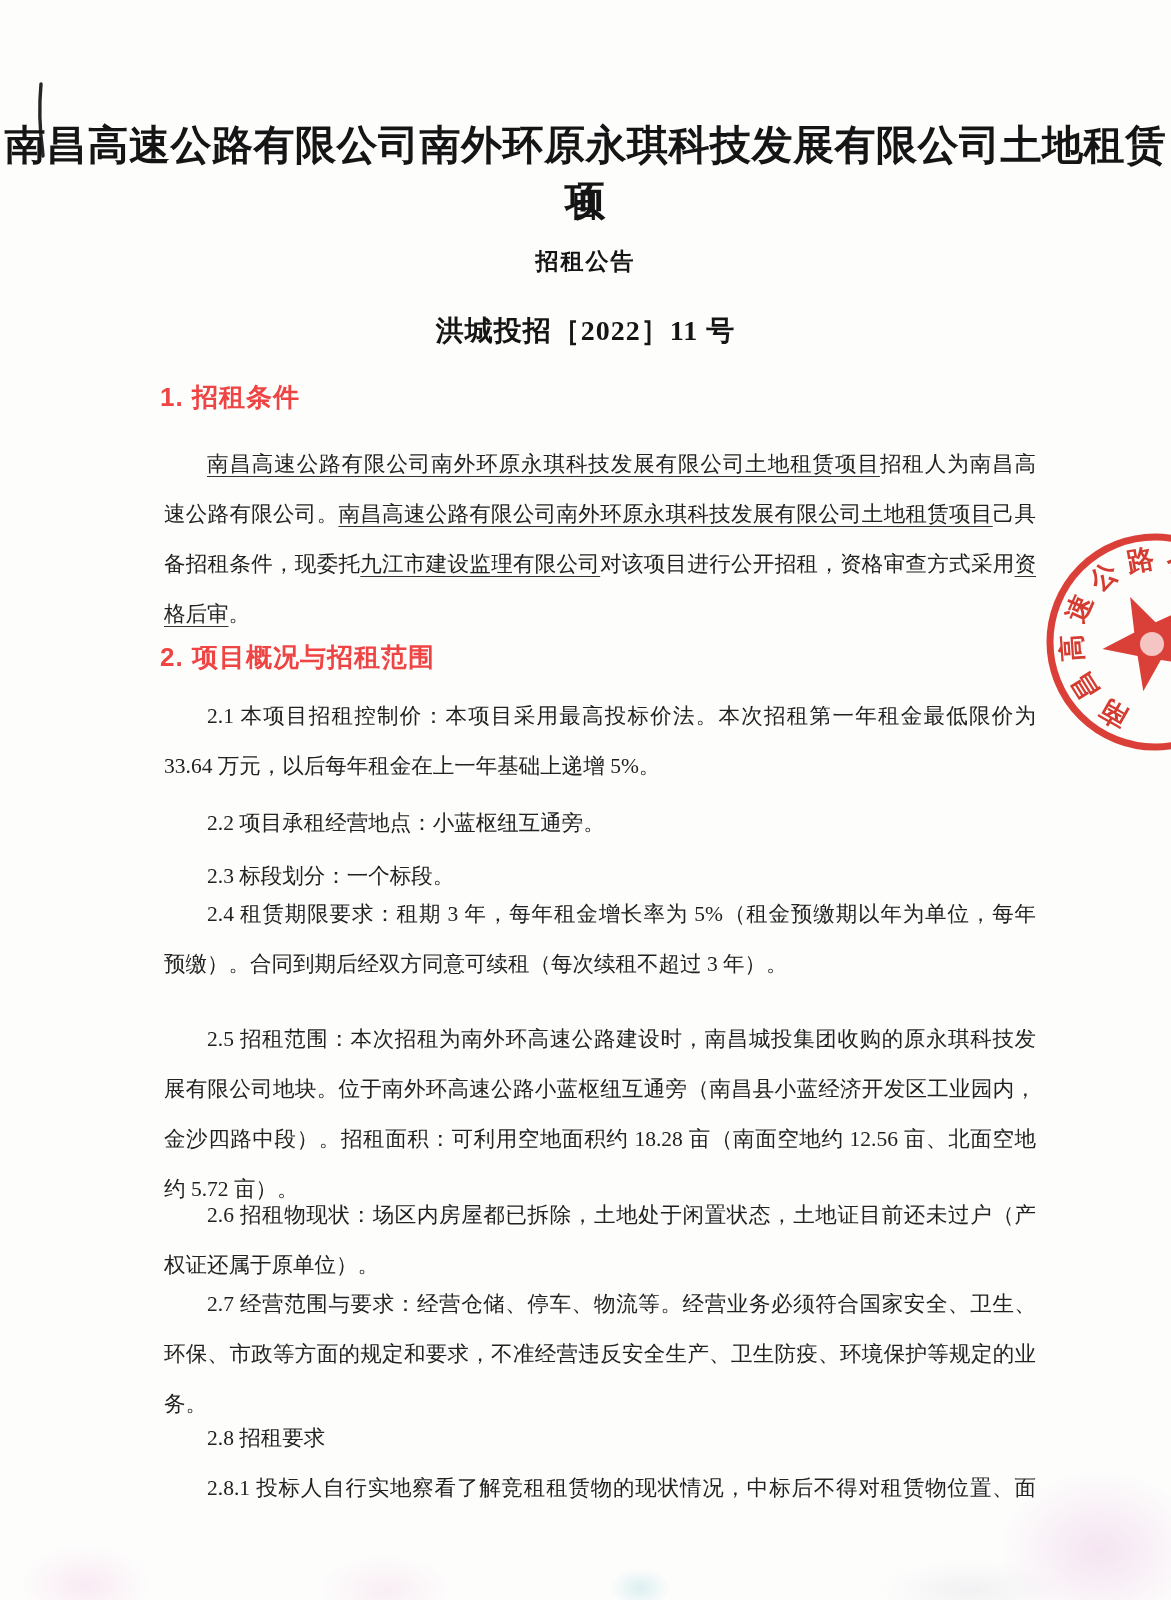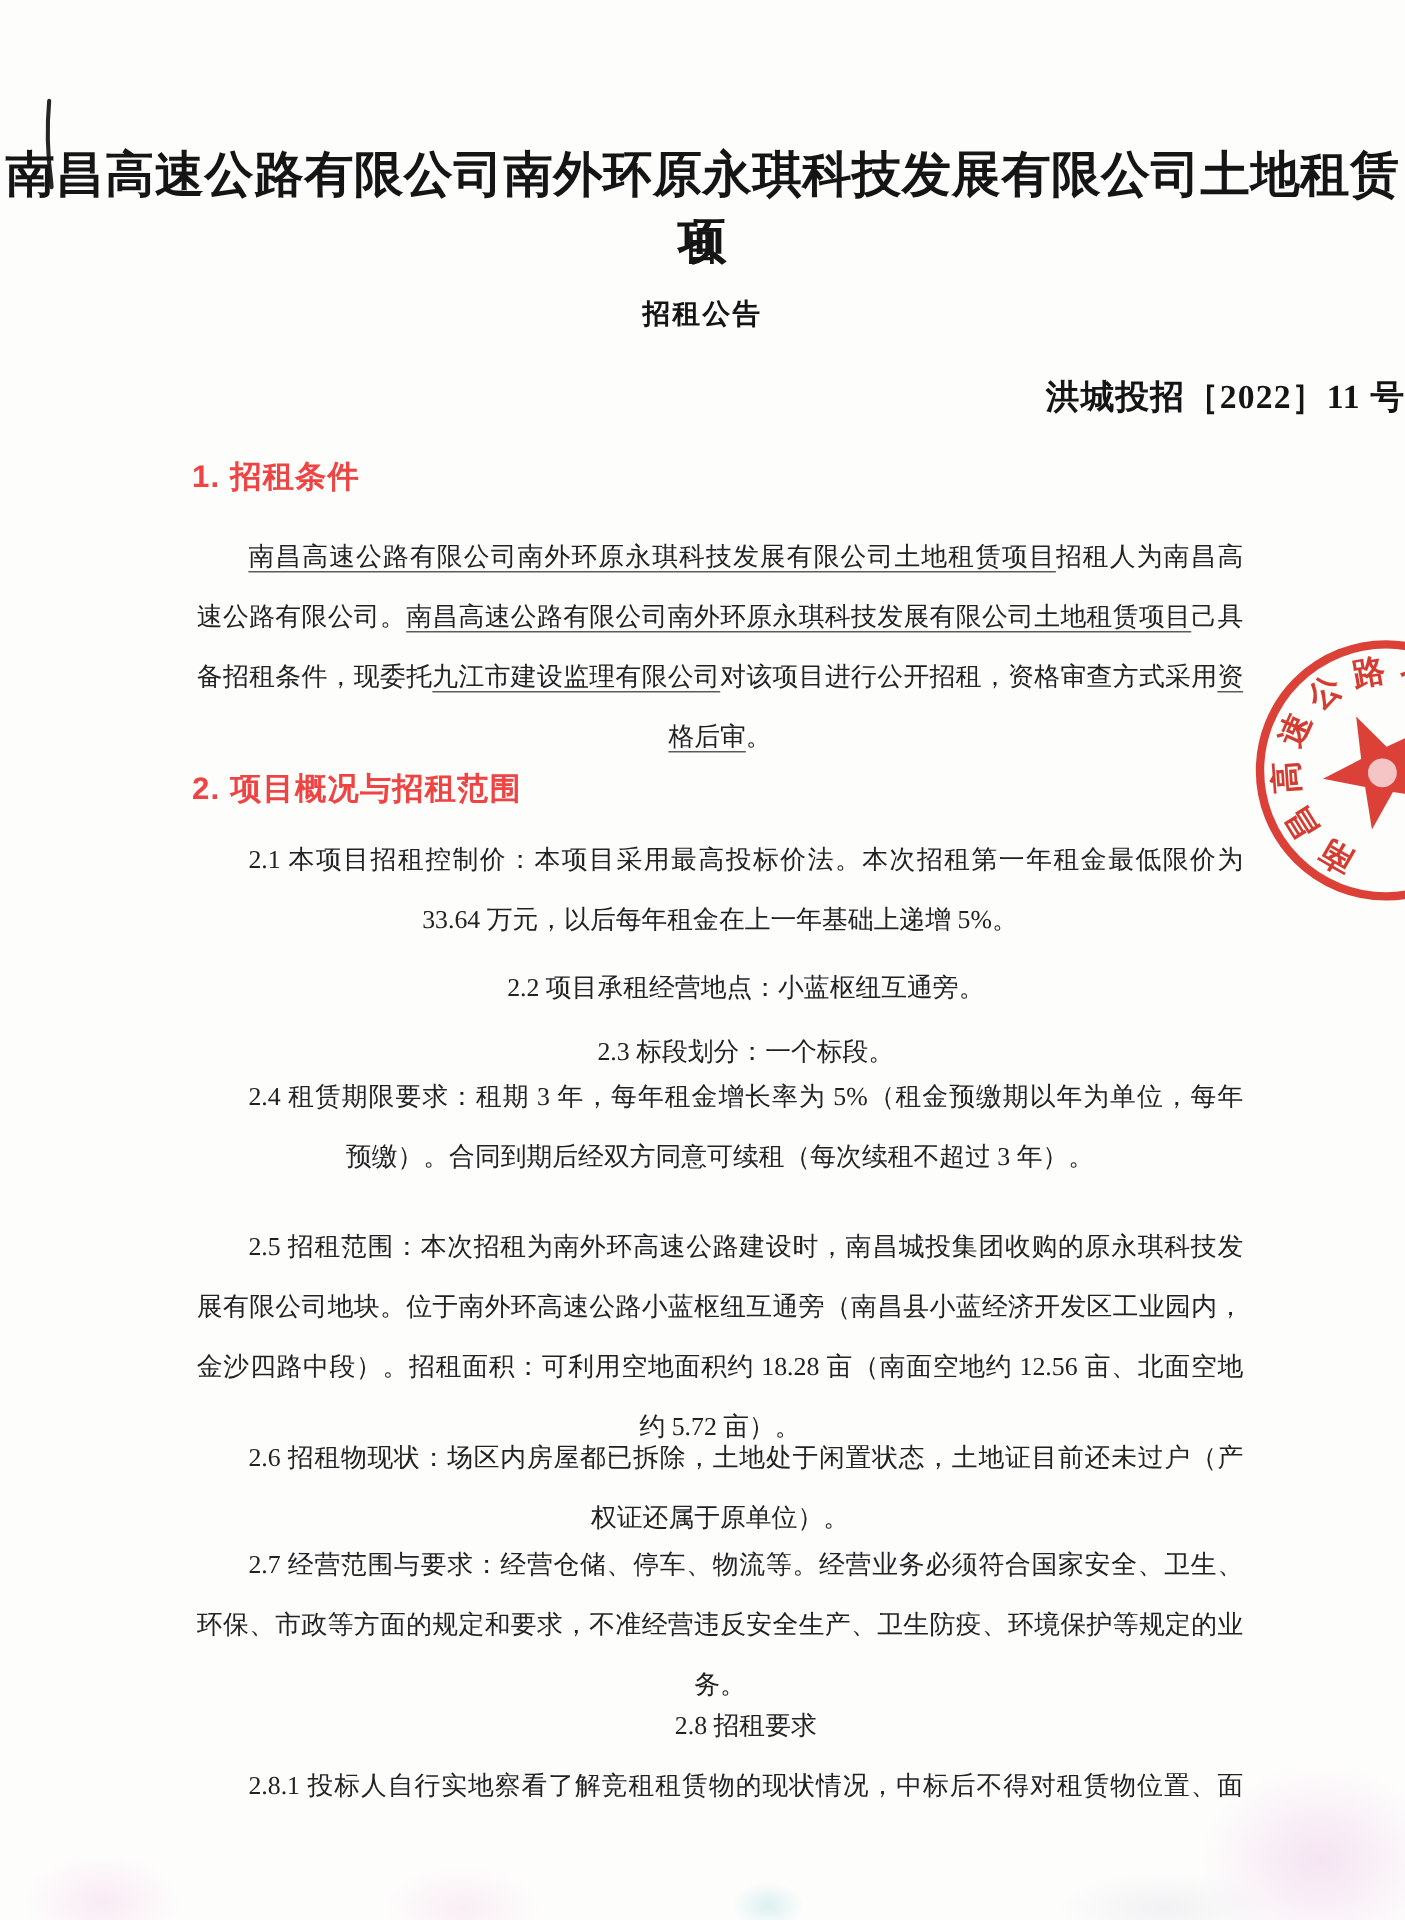--- a/index.html
+++ b/index.html
@@ -7,29 +7,29 @@
     position:relative;width:1171px;height:1600px;margin:0 auto;
     background:#fdfdfc;overflow:hidden;
     font-family:"Liberation Serif","DejaVu Serif",serif;color:#1e1e1e;
   }
   
   .tline{position:absolute;left:0;width:1171px;text-align:center;
     font-family:"Liberation Sans","DejaVu Sans",sans-serif;font-weight:700;color:#151515;}
   .tl1{top:118px;font-size:41px;letter-spacing:0.5px;}
   .tl2{top:186px;font-size:30px;}
   .tsub{top:246px;font-size:23px;letter-spacing:2px;}
-  .tnum{top:312px;font-size:28px;font-family:"Liberation Serif","DejaVu Serif",serif;letter-spacing:1px;text-align:right;}
+  .tnum{top:312px;font-size:28px;font-family:"Liberation Serif","DejaVu Serif",serif;letter-spacing:1px;}
   
   .heading{position:absolute;left:160px;font-family:"Liberation Sans","DejaVu Sans",sans-serif;
     font-weight:700;font-size:26px;line-height:40px;color:#ef4444;letter-spacing:1px;}
   .h-s1{top:377px;}
   .h-s2{top:637px;}
   
   .para{position:absolute;left:164px;width:872px;font-size:21.5px;color:#222;}
-  .para .line{height:50px;line-height:50px;white-space:nowrap;text-align:center;}
+  .para .line{height:50px;line-height:50px;white-space:nowrap;}
   .para .line.fill{white-space:normal;text-align:justify;text-align-last:justify;height:50px;overflow:visible;}
   .para .line:first-child{text-indent:43px;}
   .para-p1 .line{height:48px;line-height:48px;}
   .para-p26 .line{height:48px;line-height:48px;}
   .para-p27 .line{height:46px;line-height:46px;}
   .para-p1{top:440px;}
   .para-p21{top:691px;}
   .para-p22{top:798px;}
   .para-p23{top:851px;}
   .para-p24{top:889px;}

